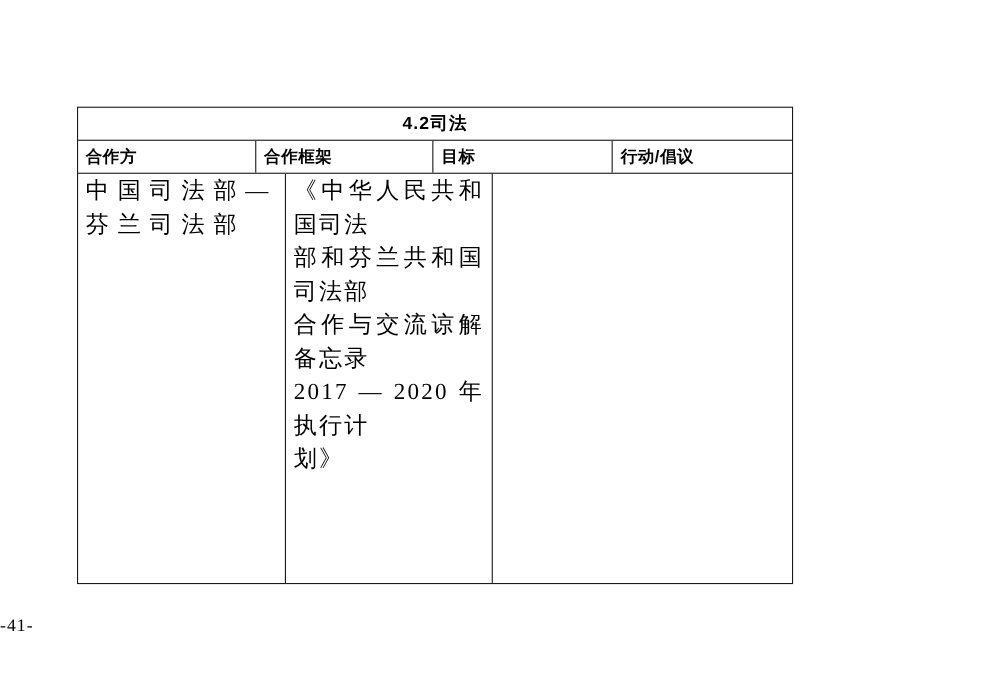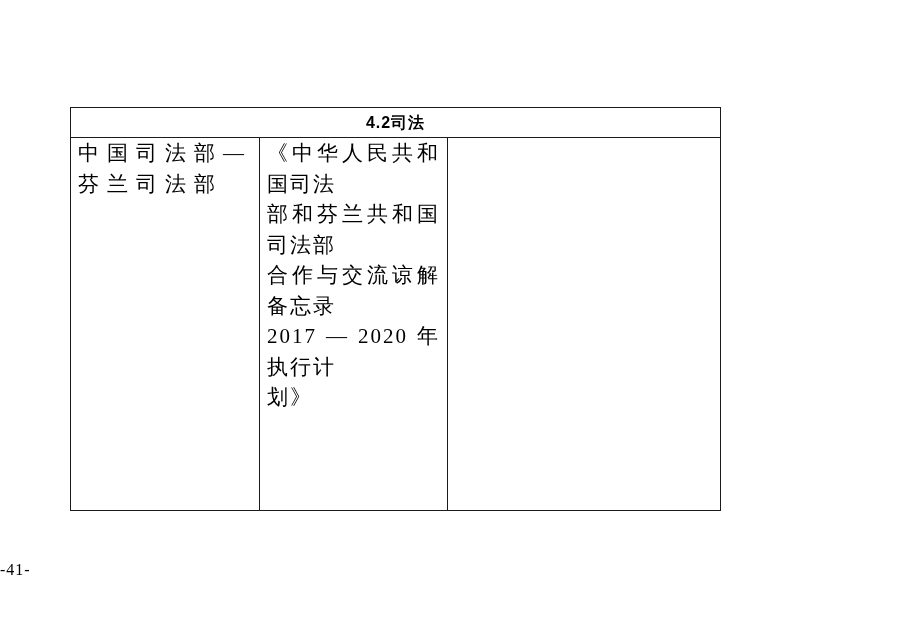--- a/index.html
+++ b/index.html
@@ -12,21 +12,21 @@
     width: 900px;
     height: 636px;
     background: #ffffff;
     color: #000000;
     font-family: "Liberation Serif", "DejaVu Serif", serif;
     overflow: hidden;
   }
   .doc-table {
     position: absolute;
     left: 70px;
-    top: 107px;
+    top: 97px;
     width: 651px;
     border: 1px solid #1a1a1a;
     box-sizing: border-box;
   }
   .t-row {
     display: flex;
     box-sizing: border-box;
   }
   .title-row {
     height: 30px;
@@ -89,20 +89,26 @@
 <body>
 
 <div class="page">
 
   <div class="doc-table">
 
     <div class="t-row title-row">
       <div class="cell title-cell">4.2司法</div>
     </div>
 
+    <div class="t-row header-row">
+      <div class="cell header-cell c1">合作方</div>
+      <div class="cell header-cell c2">合作框架</div>
+      <div class="cell header-cell c3">目标</div>
+      <div class="cell header-cell c4">行动/倡议</div>
+    </div>
 
     <div class="t-row body-row">
       <div class="cell body-cell partner c1">中国司法部—
 芬兰司法部</div>
       <div class="cell body-cell c2">《中华人民共和国司法
 部和芬兰共和国司法部
 合作与交流谅解备忘录
 2017 — 2020 年执行计
 划》</div>
     </div>

